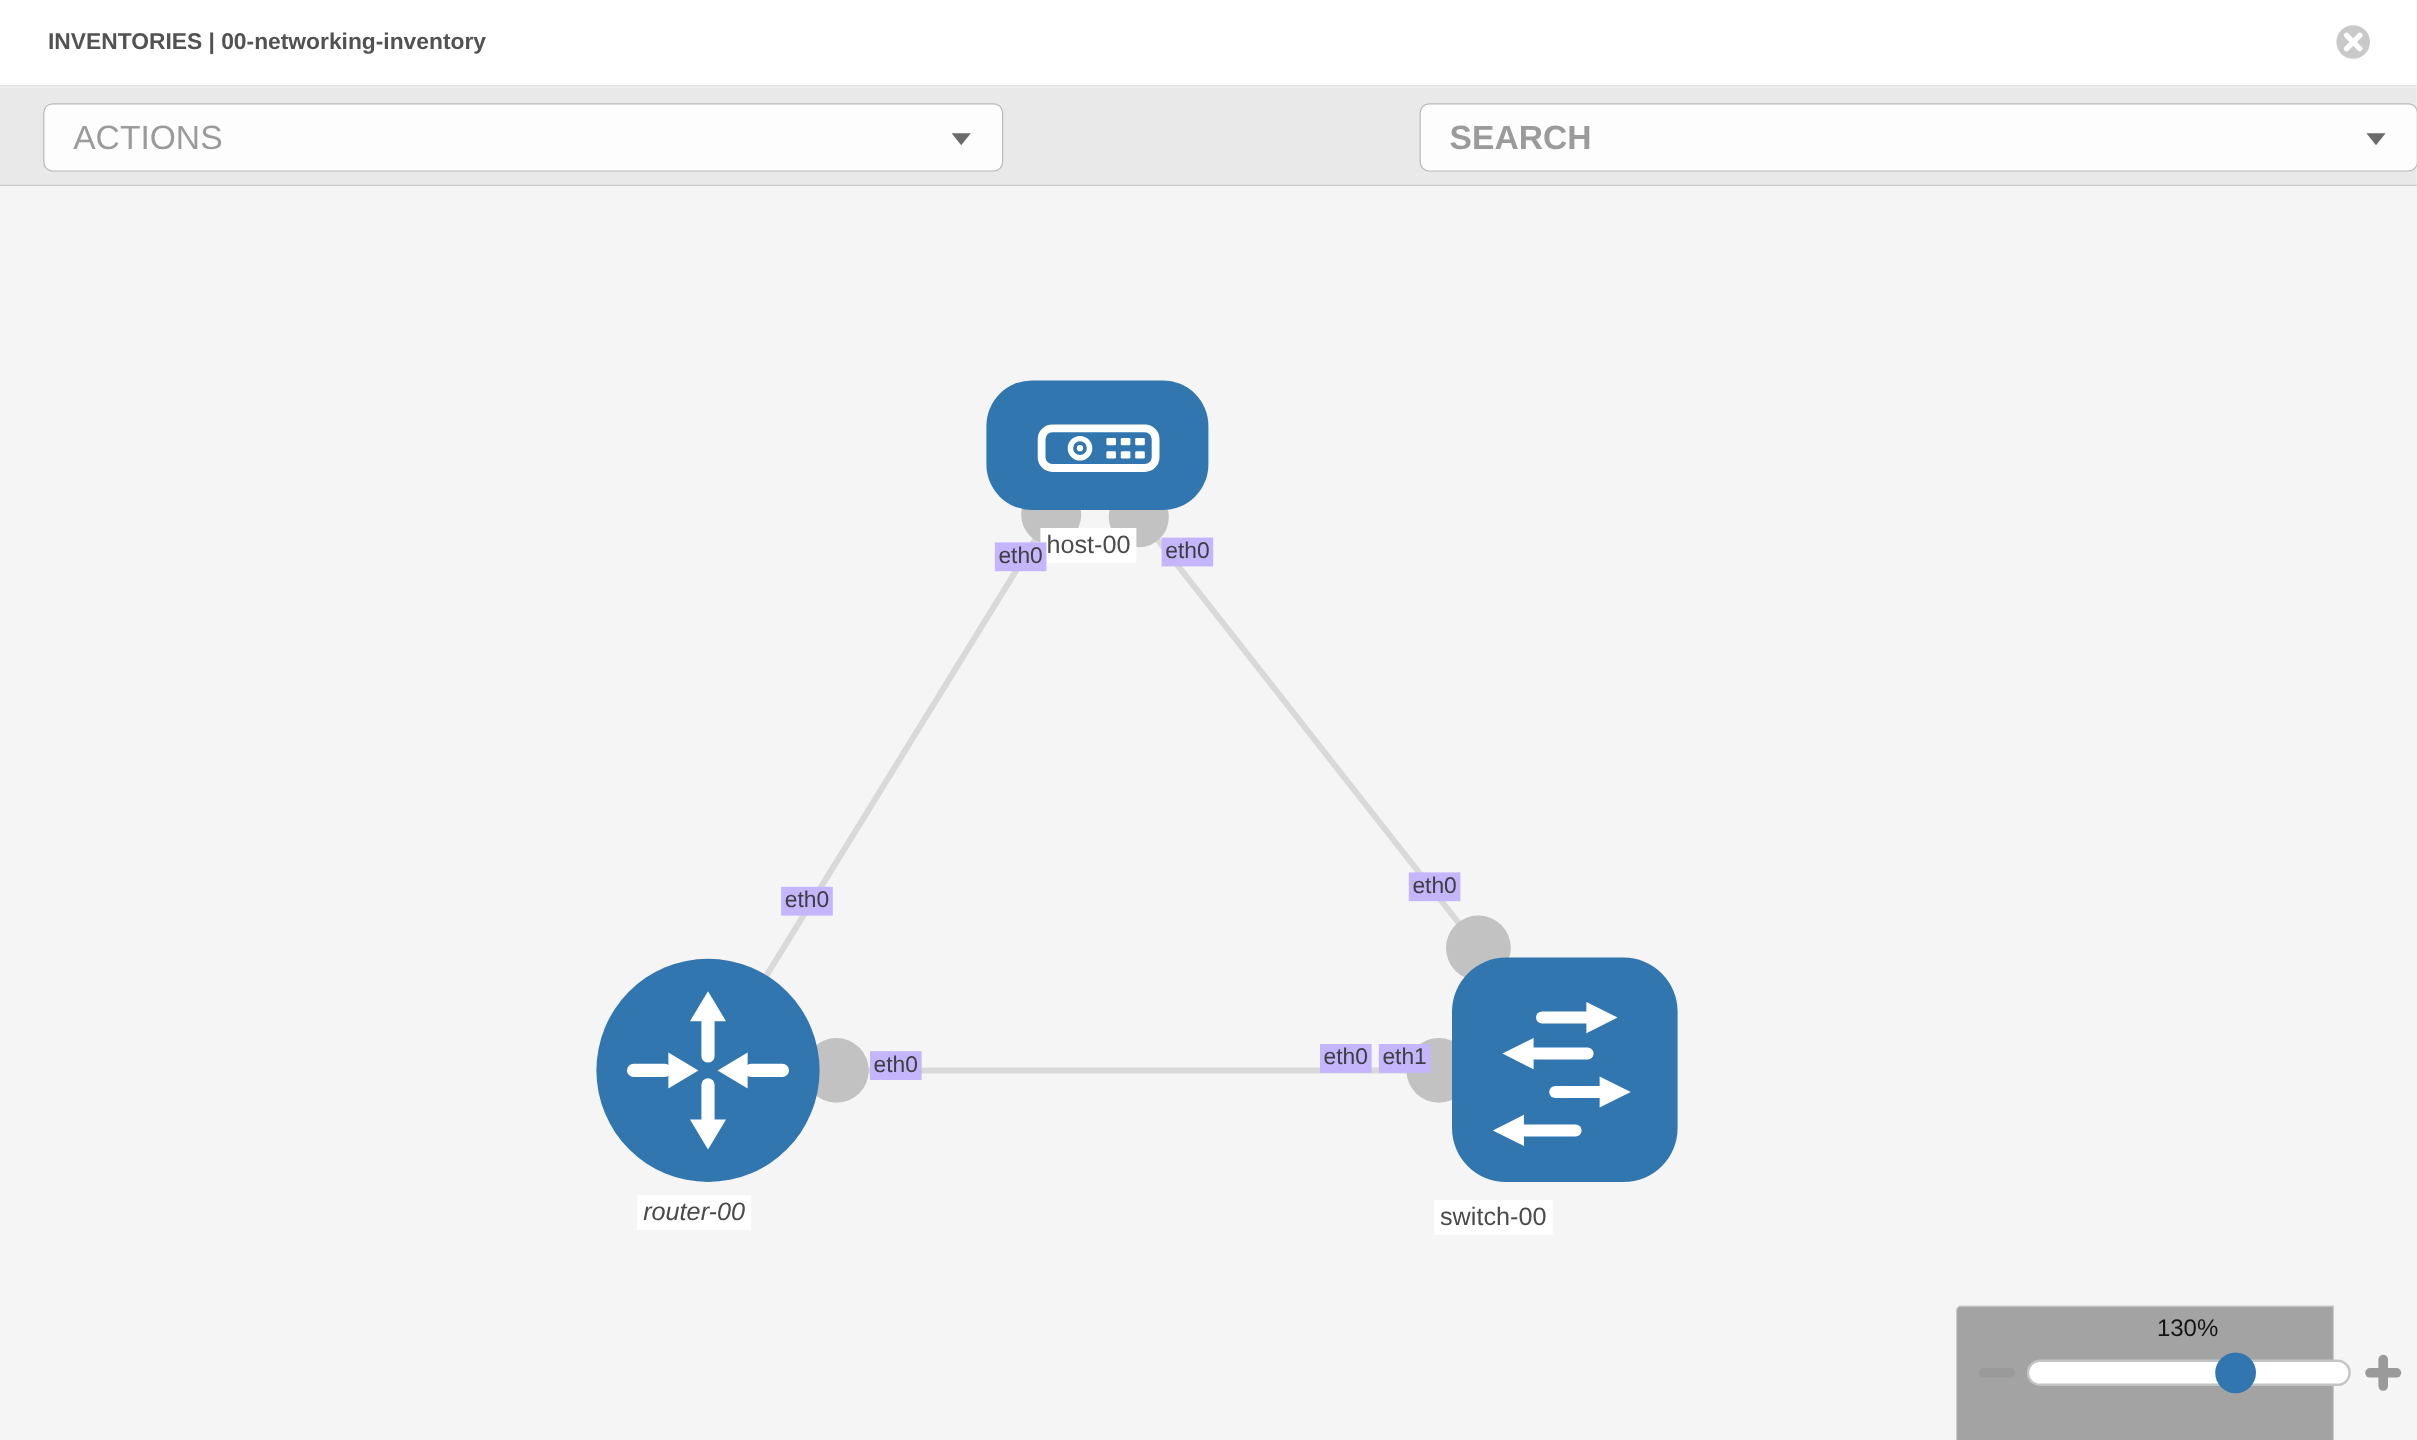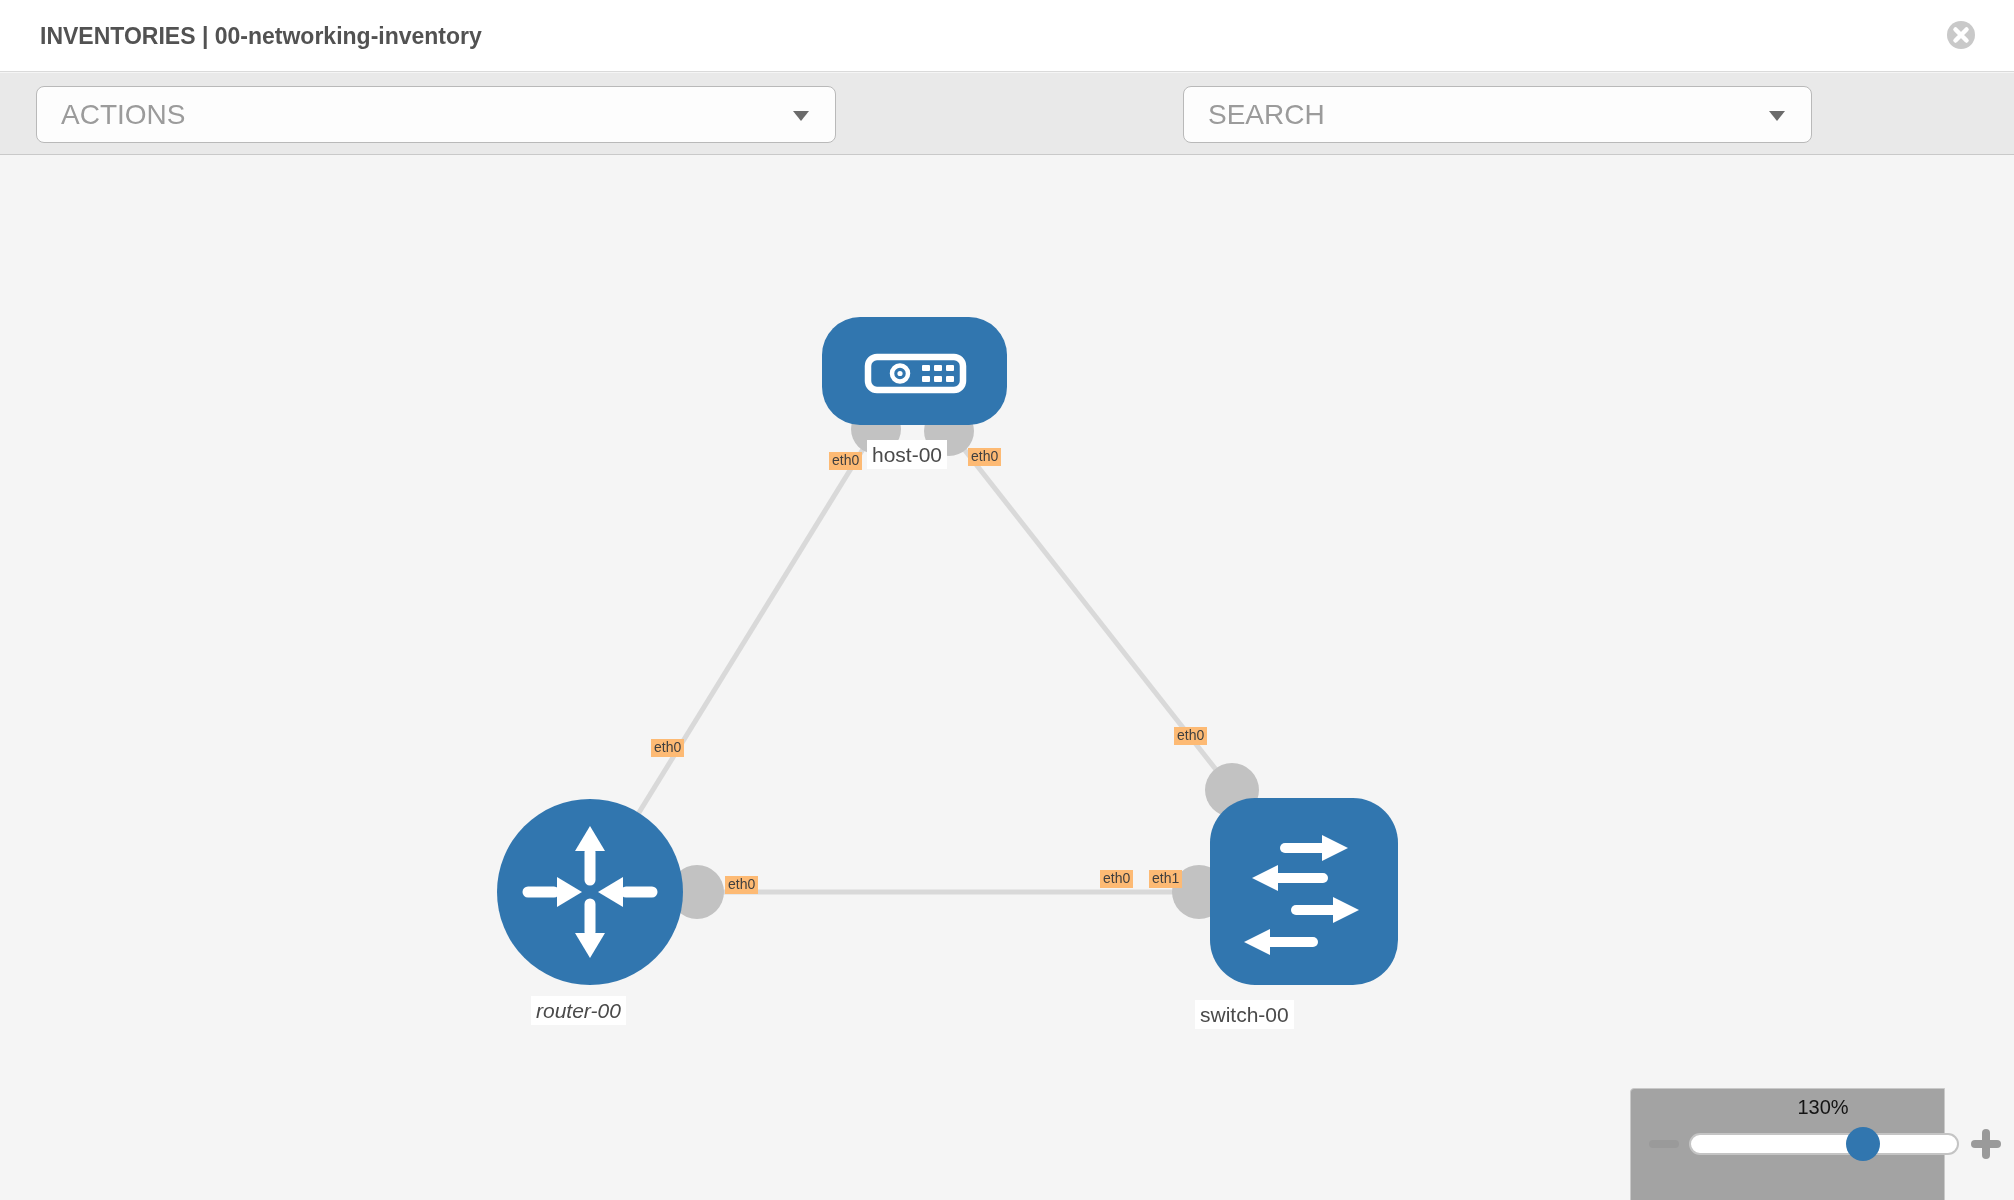--- a/index.html
+++ b/index.html
@@ -3,47 +3,47 @@
 <meta charset="utf-8">
 <style>
   * { margin:0; padding:0; box-sizing:border-box; }
   body { font-family: "Liberation Sans", "DejaVu Sans", sans-serif; background:#ffffff; }
   .screen { position:relative; width:2014px; height:1200px; overflow:hidden; background:#f5f5f5; }
 
   
   .header { position:absolute; left:0; top:0; width:2014px; height:72px;
             background:#ffffff; border-bottom:1px solid #dadada; }
   .header-title { position:absolute; left:40px; top:0; line-height:72px;
-                  font-size:23px; font-weight:bold; color:#525252; }
+                  font-size:19px; font-weight:bold; color:#525252; }
   .close-btn { position:absolute; right:38px; top:20px; width:30px; height:30px; cursor:pointer; }
 
   
   .toolbar { position:absolute; left:0; top:73px; width:2014px; height:82px;
              background:#e9e9e9; border-bottom:1px solid #c9c9c9; }
   .dropdown { position:absolute; top:13px; height:57px; background:#fdfdfd;
               border:1px solid #b9b9b9; border-radius:8px; }
   .dropdown-actions { left:36px;  width:800px; }
-  .dropdown-search  { left:1183px; width:629px; }
+  .dropdown-search  { left:1183px; width:832px;font-weight:bold; }
   .dropdown-label { position:absolute; left:24px; top:0; line-height:55px;
                     font-size:28px; color:#9b9b9b; }
   .caret { position:absolute; right:26px; top:24px; width:0; height:0;
            border-left:8px solid transparent; border-right:8px solid transparent;
            border-top:10px solid #6b6b6b; }
   .tool-icon { position:absolute; cursor:pointer; }
   .tool-icon.wrench { left:1045px; top:99px; }
   .tool-icon.key    { left:1112px; top:97px; }
 
   
   .canvas { position:absolute; left:0; top:156px; width:2014px; height:1044px; background:#f5f5f5; }
   .topo-svg { position:absolute; left:0; top:0; }
 
   .node-label { position:absolute; background:#ffffff; color:#4a4a4a;
                 font-size:21px; line-height:1.2; padding:2px 5px; white-space:nowrap; }
-  .iface-label { position:absolute; background:#fdba74; color:#3f3f3f;
-                 font-size:14px; line-height:1.25; padding:0 3px; white-space:nowrap; }
+  .iface-label { position:absolute; background:#c4b5fd; color:#3f3f3f;
+                 font-size:19px; line-height:1.25; padding:0 3px; white-space:nowrap; }
 
   
   .zoom-panel { position:absolute; left:1630px; top:932px; width:315px; height:113px;
                 background:#a3a3a3; border:1px solid #c9c9c9; border-radius:4px 0 0 0; }
   .zoom-percent { position:absolute; left:0; top:7px; width:384px; text-align:center;
                   font-size:20px; color:#141414; }
   .zoom-minus { position:absolute; left:18px; top:51px; width:30px; height:8px;
                 border-radius:4px; background:#9a9a9a; cursor:pointer; }
   .zoom-track { position:absolute; left:58px; top:44px; width:270px; height:22px;
                 background:#ffffff; border:2px solid #c4c4c4; border-radius:12px; cursor:pointer; }

